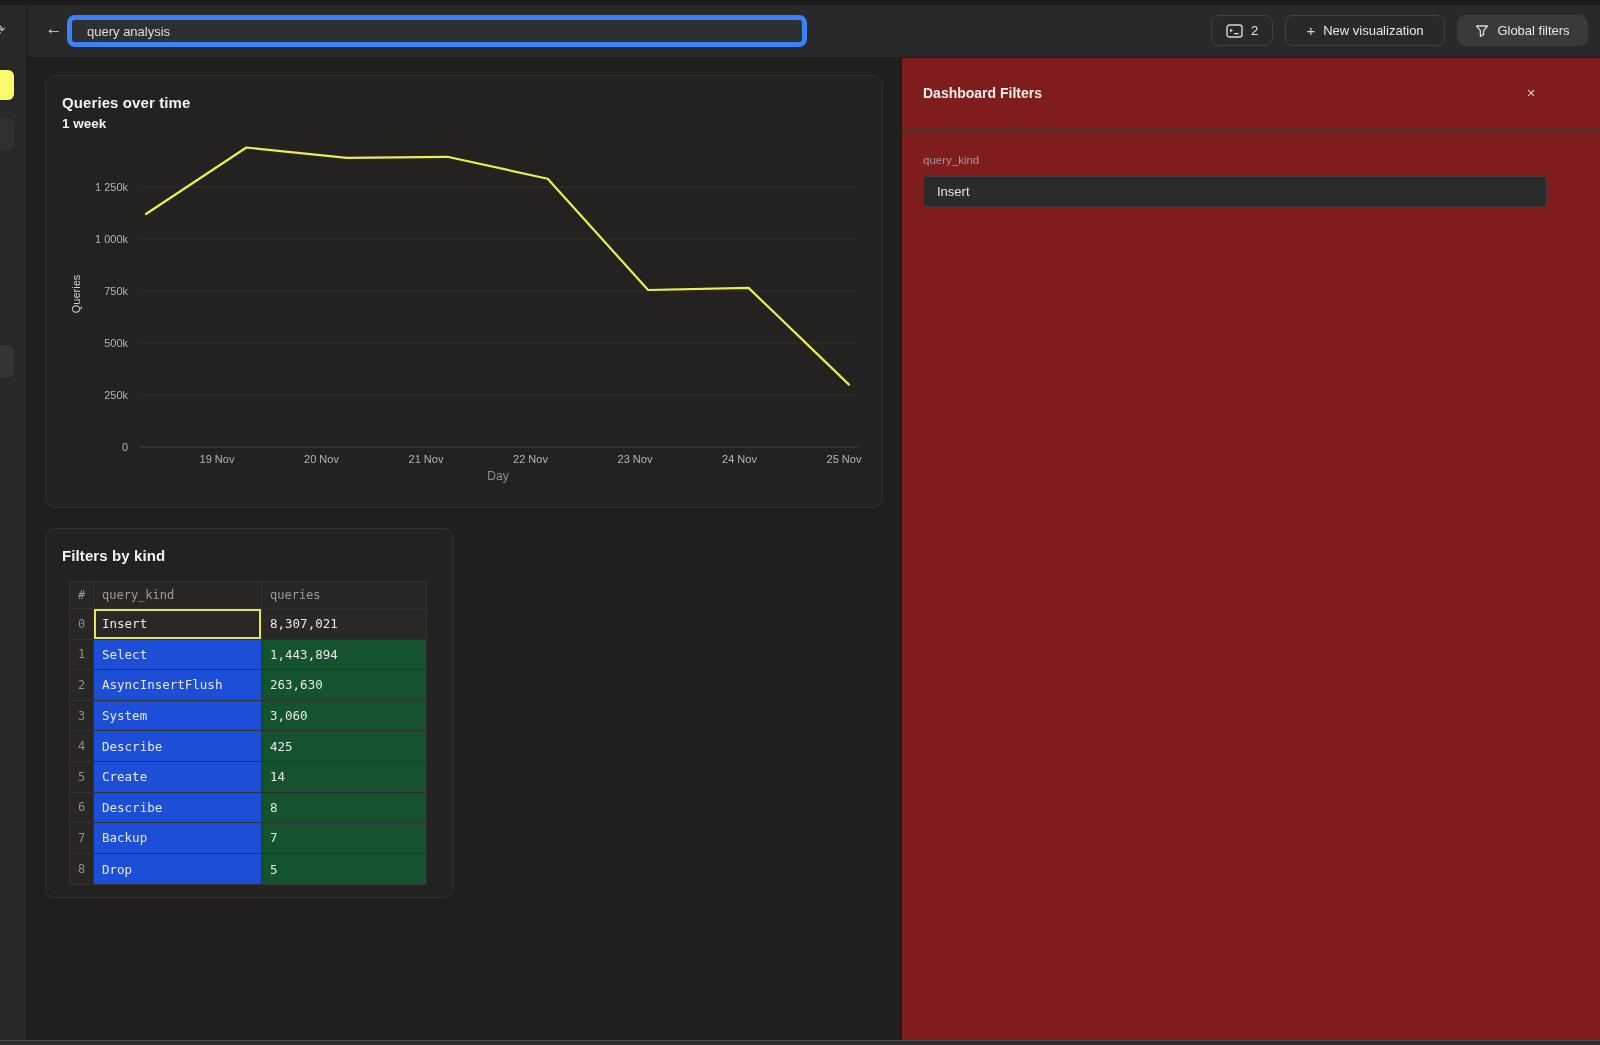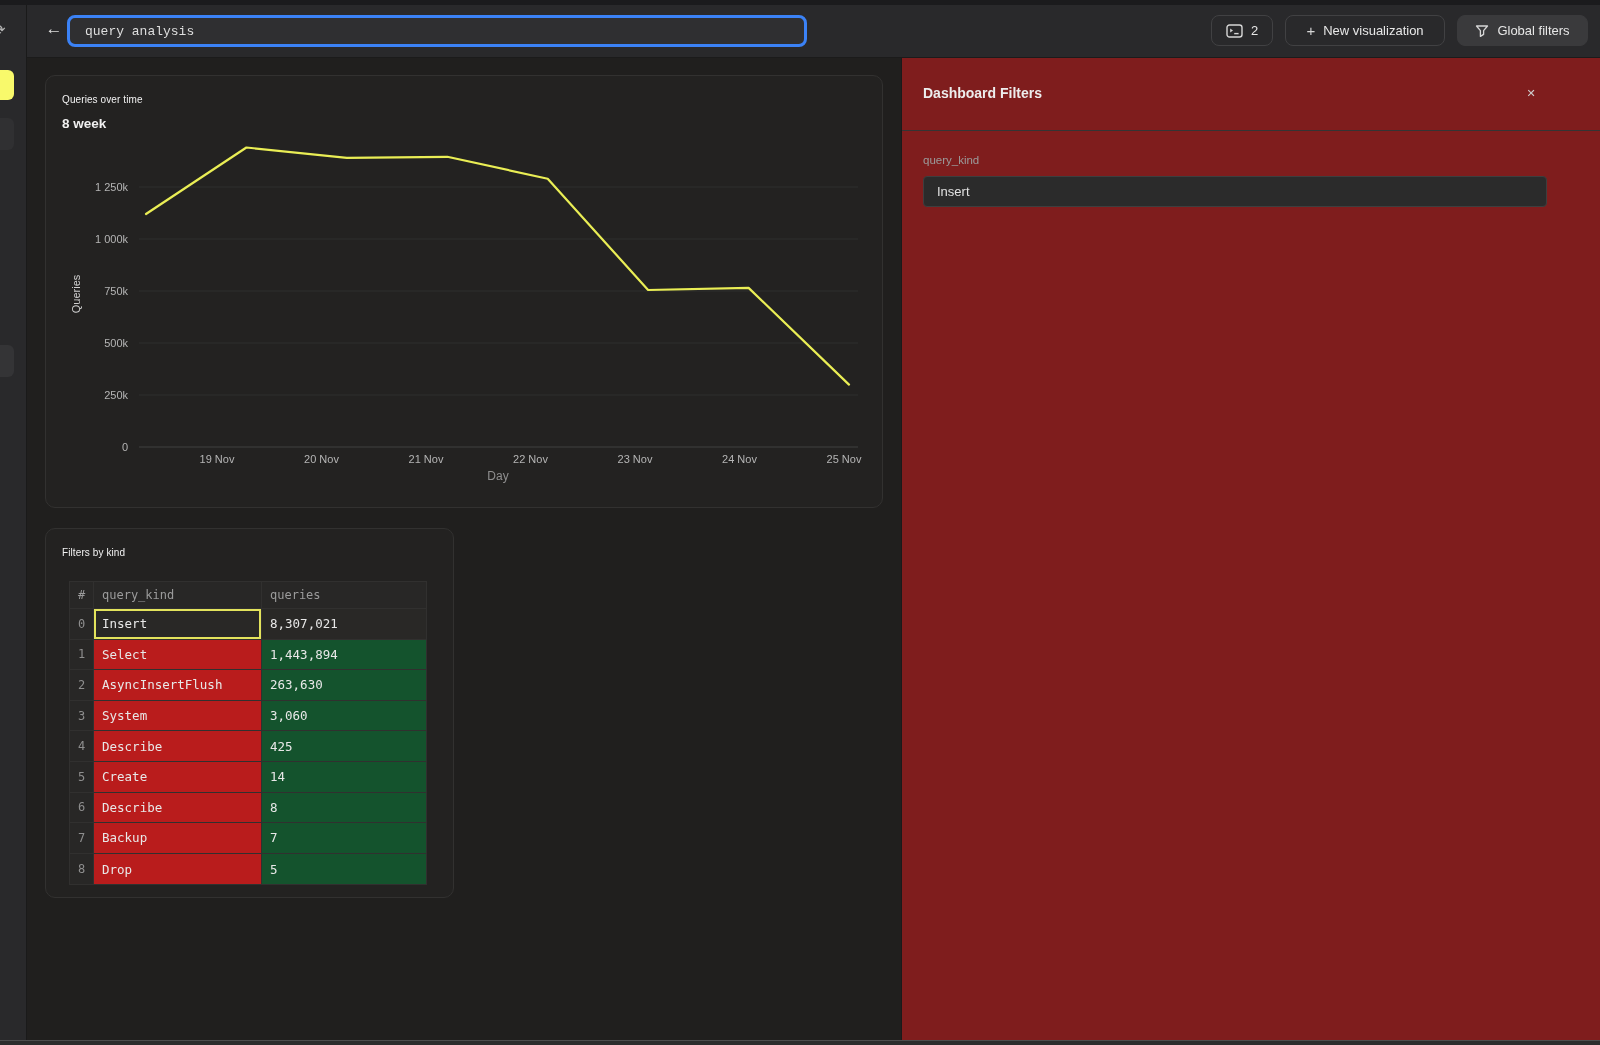--- a/index.html
+++ b/index.html
@@ -14,57 +14,57 @@
   .rail { position:absolute; left:0; top:5px; width:27px; height:1040px; background:#29292b; border-right:1px solid #1a1a1a; z-index:3; }
   .rail-history { position:absolute; left:-7px; top:16px; font-size:15px; color:#b5b5b5; }
   .rail-tile { position:absolute; left:-6px; width:20px; border-radius:6px; }
   .tile-active { top:65px; height:30px; background:#f8f96b; }
   .tile-a { top:113px; height:32px; background:#303032; }
   .tile-b { top:340px; height:32px; background:#343436; }
 
   
   .topbar { position:absolute; left:27px; top:5px; width:1573px; height:53px; background:#29292b; border-bottom:1px solid #1b1b1b; z-index:2; }
   .back-btn { position:absolute; left:12px; top:9px; width:30px; height:30px; display:flex; align-items:center; justify-content:center; color:#dcdcdc; font-size:17px; border-radius:6px; cursor:pointer; }
-  .title-input { position:absolute; left:40px; top:10px; width:740px; height:32px; background:#2f2f31; border:3px solid #3b82f6; border-radius:8px; color:#dfdfdf; font-size:13px; padding-left:15px; outline:none;font-family:Liberation Mono, monospace; }
+  .title-input { position:absolute; left:40px; top:10px; width:740px; height:32px; background:#2f2f31; border:5px solid #3b82f6; border-radius:8px; color:#dfdfdf; font-size:13px; padding-left:15px; outline:none; }
   .tb-btn { position:absolute; top:10px; height:31px; border-radius:8px; display:flex; align-items:center; justify-content:center; gap:8px; color:#e7e7e7; font-size:13px; cursor:pointer; }
   .btn-outline { background:#29292b; border:1px solid #414143; }
   .btn-console { left:1184px; width:62px; }
   .btn-newviz { left:1258px; width:160px; }
   .btn-global { left:1430px; width:131px; background:#3a3a3c; border:1px solid #3a3a3c; }
   .console-glyph { display:flex; align-items:center; }
   .plus-glyph { font-size:15px; color:#d6d6d6; font-weight:400; }
 
   
   .main { position:absolute; left:28px; top:58px; width:873px; height:987px; background:#201f1e; }
 
   
   .card { position:absolute; background:#232221; border:1px solid #323130; border-radius:10px; }
   .chart-card { left:17px; top:17px; width:838px; height:433px; }
   .table-card { left:17px; top:470px; width:409px; height:370px; }
-  .card-title { position:absolute; left:16px; top:18px; font-size:10px; font-weight:400; color:#f2f2f2; letter-spacing:.1px; }
+  .card-title { position:absolute; left:16px; top:18px; font-size:15px; font-weight:700; color:#f2f2f2; letter-spacing:.1px; }
   .card-subtitle { position:absolute; left:16px; top:40px; font-size:13.5px; font-weight:700; color:#f0f0f0; }
 
   
   .chart-svg { position:absolute; left:15px; top:55px; }
   .gridline { stroke:#2f2f2e; stroke-width:1; }
   .axisline { stroke:#414141; stroke-width:1; }
   .tick-label { fill:#b5b5b5; font-size:11px; font-family:"Liberation Sans", sans-serif; }
   .axis-title { fill:#8f8f8f; font-size:12px; font-family:"Liberation Sans", sans-serif; }
   .y-axis-name { fill:#cfcfcf; font-size:11px; font-family:"Liberation Sans", sans-serif; }
   .series-line { fill:none; stroke-width:2.2; stroke-linejoin:round; stroke-linecap:round; }
 
   
   .qtable { position:absolute; left:23px; top:52px; width:358px; border:1px solid #31302f; }
   .t-row { display:flex; height:30.6px; }
   .t-row.t-head { height:27px; }
   .t-cell { display:flex; align-items:center; border-right:1px solid #31302f; border-bottom:1px solid #31302f; font-family:"DejaVu Sans Mono", monospace; font-size:12.5px; color:#e8e8e8; padding:0 8px; overflow:hidden; }
   .t-row > .t-cell:last-child { border-right:none; }
   .t-row:last-child > .t-cell { border-bottom:none; }
   .c-idx { width:24px; justify-content:center; padding:0; background:#282726; color:#8e8e8e; font-size:12px; }
-  .c-kind { width:168px; background:#b91c1c; }
+  .c-kind { width:168px; background:#1d4ed8; }
   .c-count { width:164px; background:#14532d; }
   .t-head .t-cell { background:#282726; color:#9b9b9b; font-size:12px; }
   .row-selected .c-kind, .row-selected .c-count, .row-selected.c { background:#292826; }
   .cell-selected { box-shadow: inset 0 0 0 2px #e3e35c; }
 
   
   .panel { position:absolute; left:901px; top:58px; width:699px; height:987px; background:#7f1d1d; border-left:1px solid #1a1a1a; }
   .panel-title { position:absolute; left:21px; top:27px; font-size:14px; font-weight:600; color:#ededed; }
   .panel-close { position:absolute; left:618px; top:24px; width:22px; height:22px; display:flex; align-items:center; justify-content:center; color:#cfcfcf; font-size:11px; cursor:pointer; }
   .panel-divider { position:absolute; left:0; top:72px; width:699px; height:1px; background:#343434; }
@@ -115,21 +115,21 @@
         </svg>
       </span>
       <span>Global filters</span>
     </div>
   </div>
 
   <div class="main">
 
     <div class="card chart-card">
       <div class="card-title">Queries over time</div>
-      <div class="card-subtitle">8 week</div>
+      <div class="card-subtitle">1 week</div>
 
       <svg class="chart-svg" width="808" height="368" viewBox="0 0 808 368">
 
         <line class="gridline" x1="78" y1="56" x2="797" y2="56"></line>
         <line class="gridline" x1="78" y1="108" x2="797" y2="108"></line>
         <line class="gridline" x1="78" y1="160" x2="797" y2="160"></line>
         <line class="gridline" x1="78" y1="212" x2="797" y2="212"></line>
         <line class="gridline" x1="78" y1="264" x2="797" y2="264"></line>
         <line class="axisline" x1="78" y1="316" x2="797" y2="316"></line>
 

